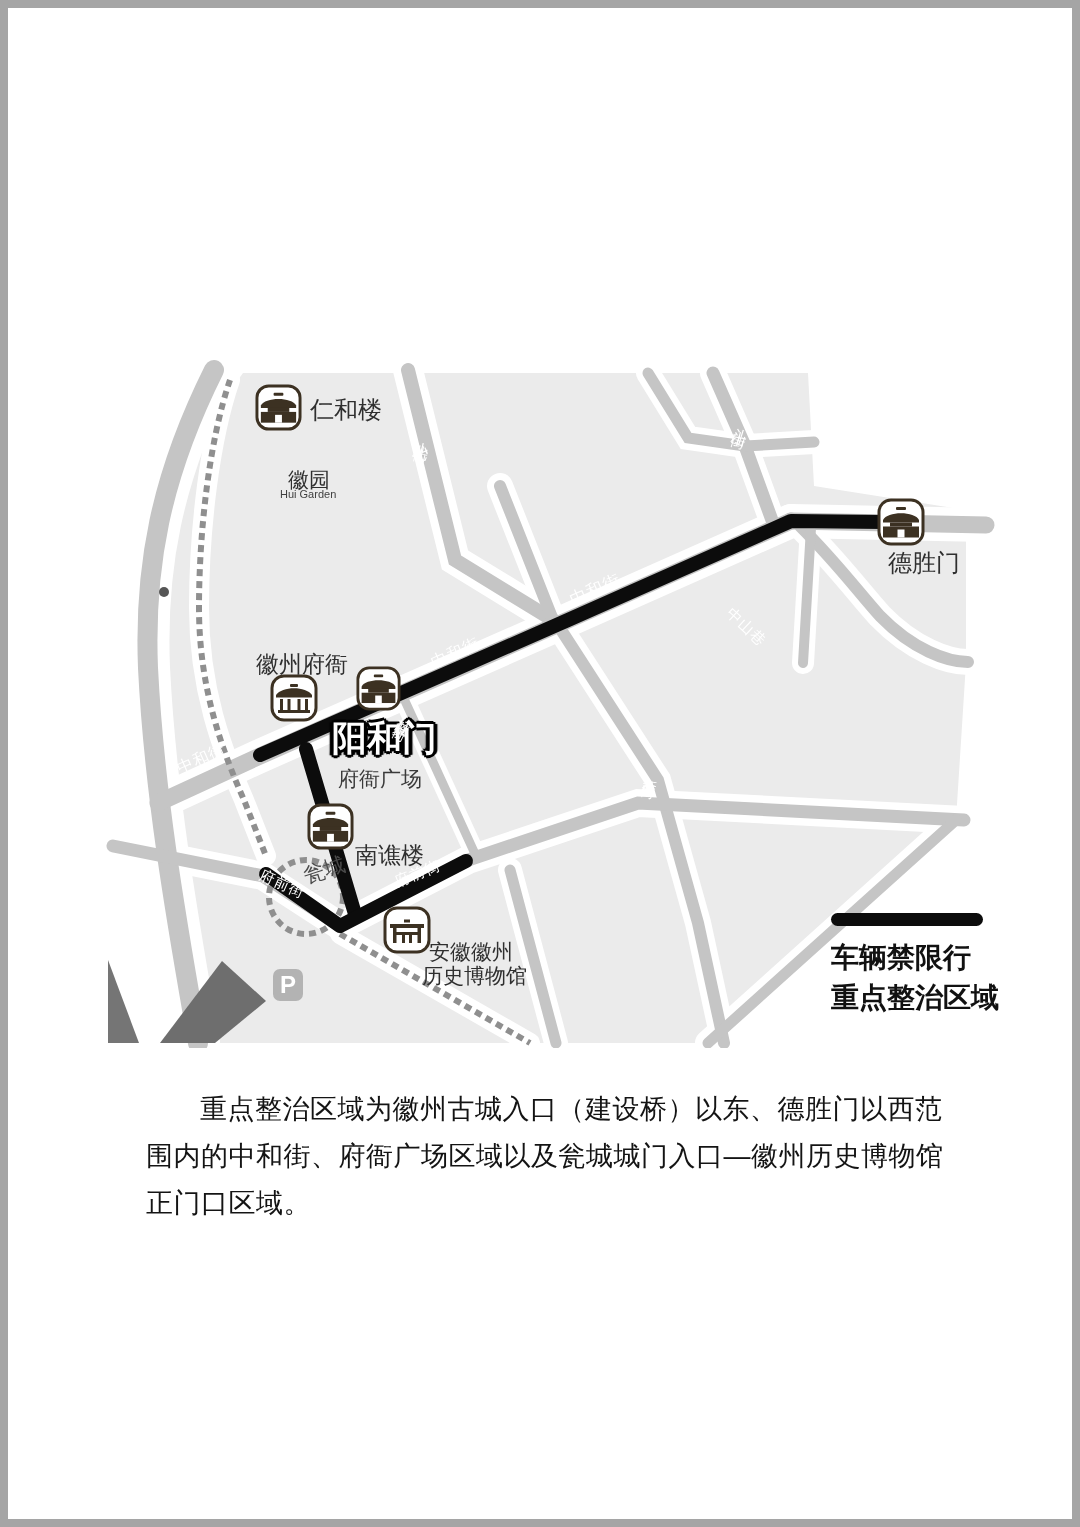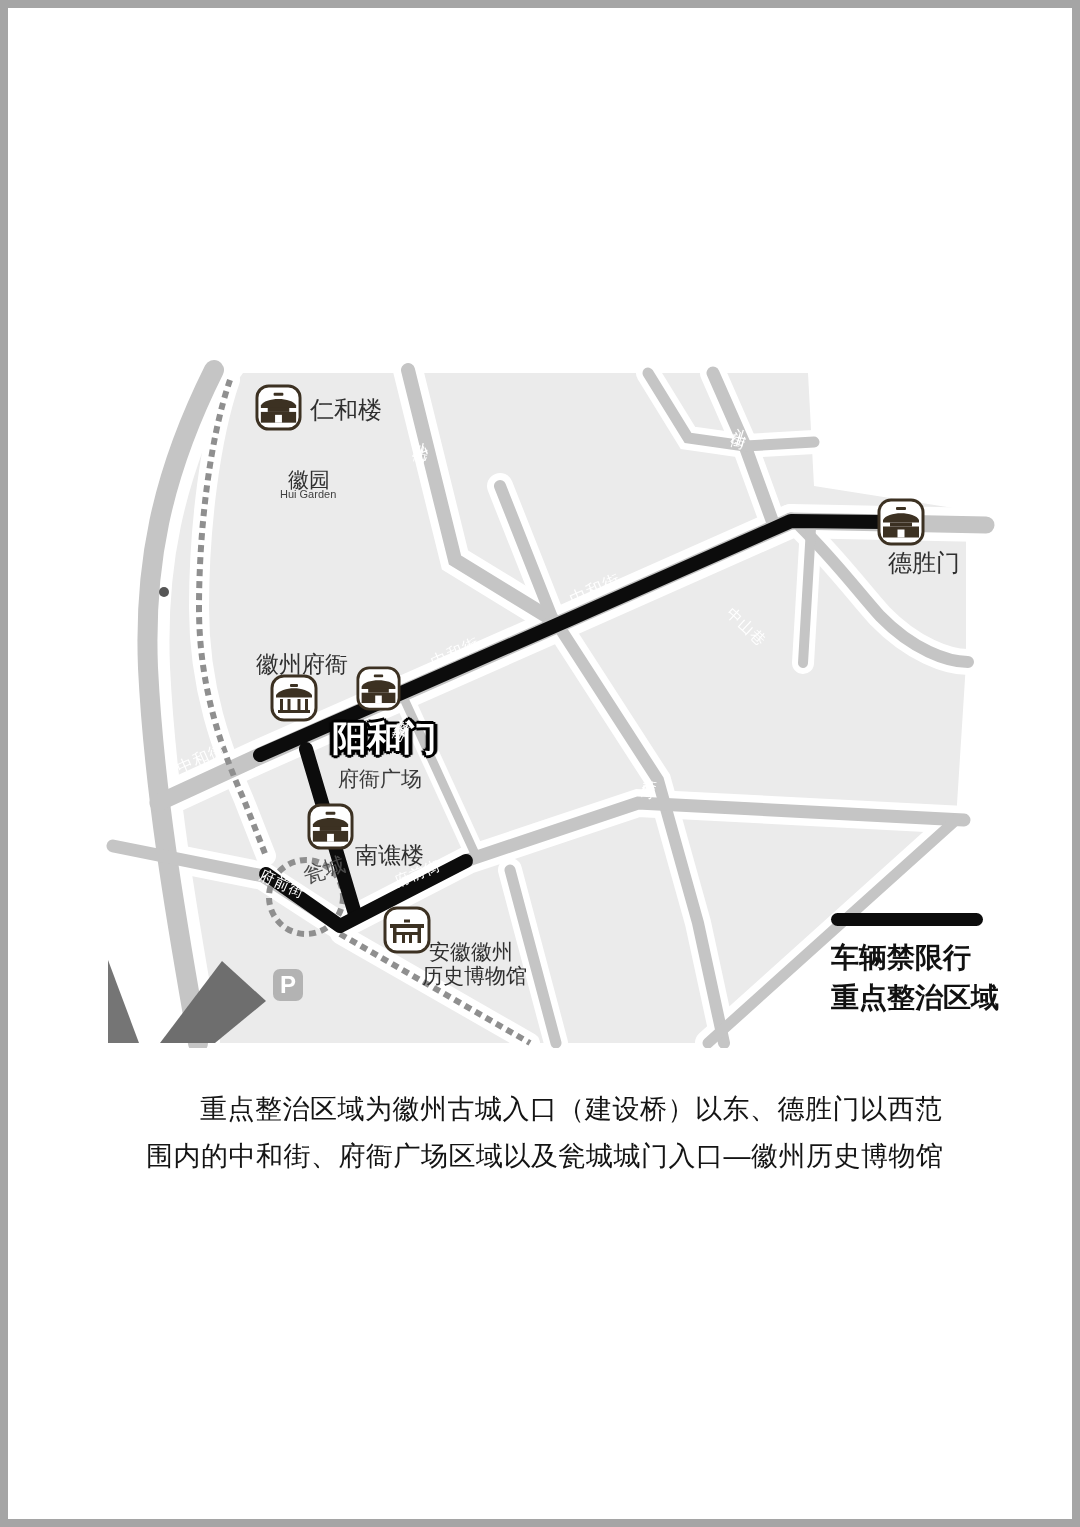--- a/index.html
+++ b/index.html
@@ -181,15 +181,16 @@
     <div class="legend">
       <div class="legend-line"></div>
       <div class="legend-text">车辆禁限行</div>
       <div class="legend-text" style="margin-top:0;">重点整治区域</div>
     </div>
   </div>
 
   <div class="desc">
     <div class="indent">重点整治区域为徽州古城入口（建设桥）以东、德胜门以西范</div>
     <div>围内的中和街、府衙广场区域以及瓮城城门入口—徽州历史博物馆</div>
+    <div>正门口区域。</div>
   </div>
 
 </div>
 
 </body></html>

